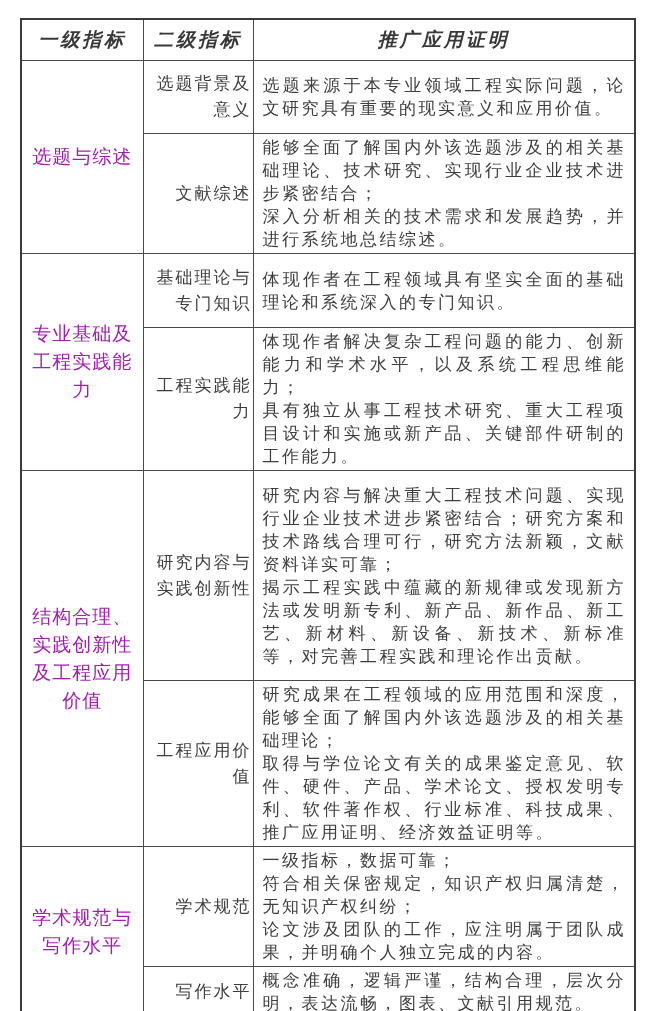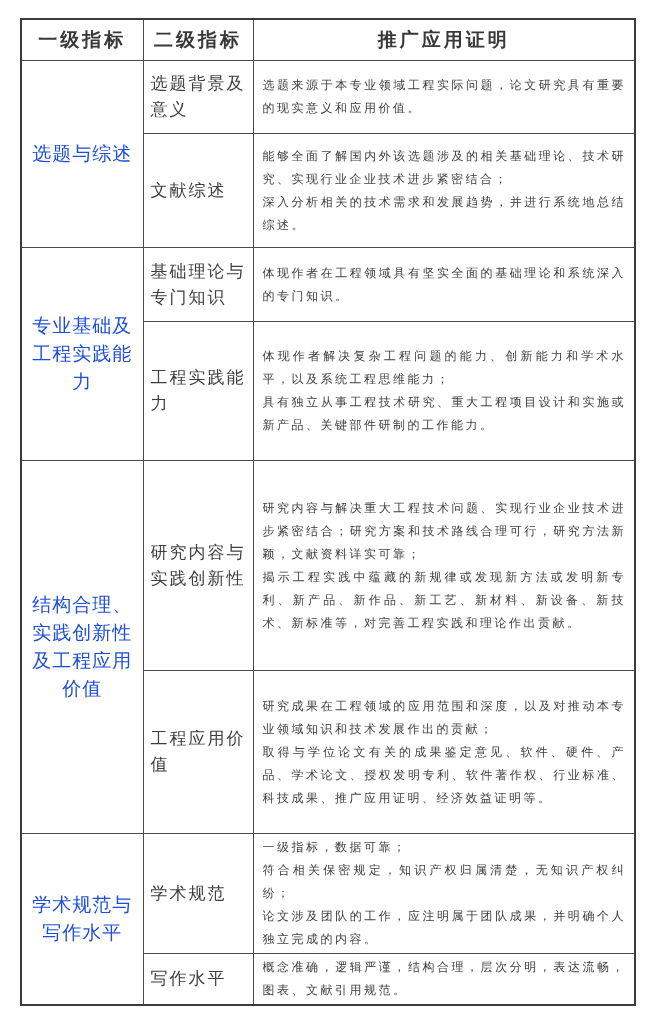--- a/index.html
+++ b/index.html
@@ -31,42 +31,43 @@
     overflow: hidden;
   }
   .eval-table th {
     height: 38px;
     font-size: 19px;
     font-weight: bold;
     text-align: center;
     vertical-align: middle;
     letter-spacing: 3px;
     color: #383838;
+    font-style: italic;
   }
   td.level1 {
     text-align: center;
     vertical-align: middle;
     font-size: 19px;
     line-height: 28px;
     letter-spacing: 1px;
     padding: 15px 5px;
-    color: #1d4ed8;
+    color: #a21caf;
   }
   td.level2 {
-    text-align: left;
+    text-align: right;
     vertical-align: middle;
     font-size: 17px;
     line-height: 26px;
     letter-spacing: 2px;
-    padding: 0 7px;
+    padding: 0 1px;
     color: #3e3e3e;
   }
   td.criteria {
     vertical-align: middle;
-    font-size: 12px;
+    font-size: 17px;
     line-height: 23px;
     letter-spacing: 2.5px;
     padding: 2px 8px 2px 9px;
     color: #3e3e3e;
   }
   td.criteria p {
     margin: 0;
     text-align: justify;
     text-justify: inter-character;
   }
@@ -121,21 +122,21 @@
           <td class="level1" rowspan="2">结构合理、实践创新性及工程应用价值</td>
           <td class="level2">研究内容与实践创新性</td>
           <td class="criteria">
             <p>研究内容与解决重大工程技术问题、实现行业企业技术进步紧密结合；研究方案和技术路线合理可行，研究方法新颖，文献资料详实可靠；</p>
             <p>揭示工程实践中蕴藏的新规律或发现新方法或发明新专利、新产品、新作品、新工艺、新材料、新设备、新技术、新标准等，对完善工程实践和理论作出贡献。</p>
           </td>
         </tr>
         <tr style="height: 163px;">
           <td class="level2">工程应用价值</td>
           <td class="criteria">
-            <p>研究成果在工程领域的应用范围和深度，以及对推动本专业领域知识和技术发展作出的贡献；</p>
+            <p>研究成果在工程领域的应用范围和深度，能够全面了解国内外该选题涉及的相关基础理论；</p>
             <p>取得与学位论文有关的成果鉴定意见、软件、硬件、产品、学术论文、授权发明专利、软件著作权、行业标准、科技成果、推广应用证明、经济效益证明等。</p>
           </td>
         </tr>
         <tr style="height: 116px;">
           <td class="level1" rowspan="2">学术规范与写作水平</td>
           <td class="level2">学术规范</td>
           <td class="criteria">
             <p>一级指标，数据可靠；</p>
             <p>符合相关保密规定，知识产权归属清楚，无知识产权纠纷；</p>
             <p>论文涉及团队的工作，应注明属于团队成果，并明确个人独立完成的内容。</p>

